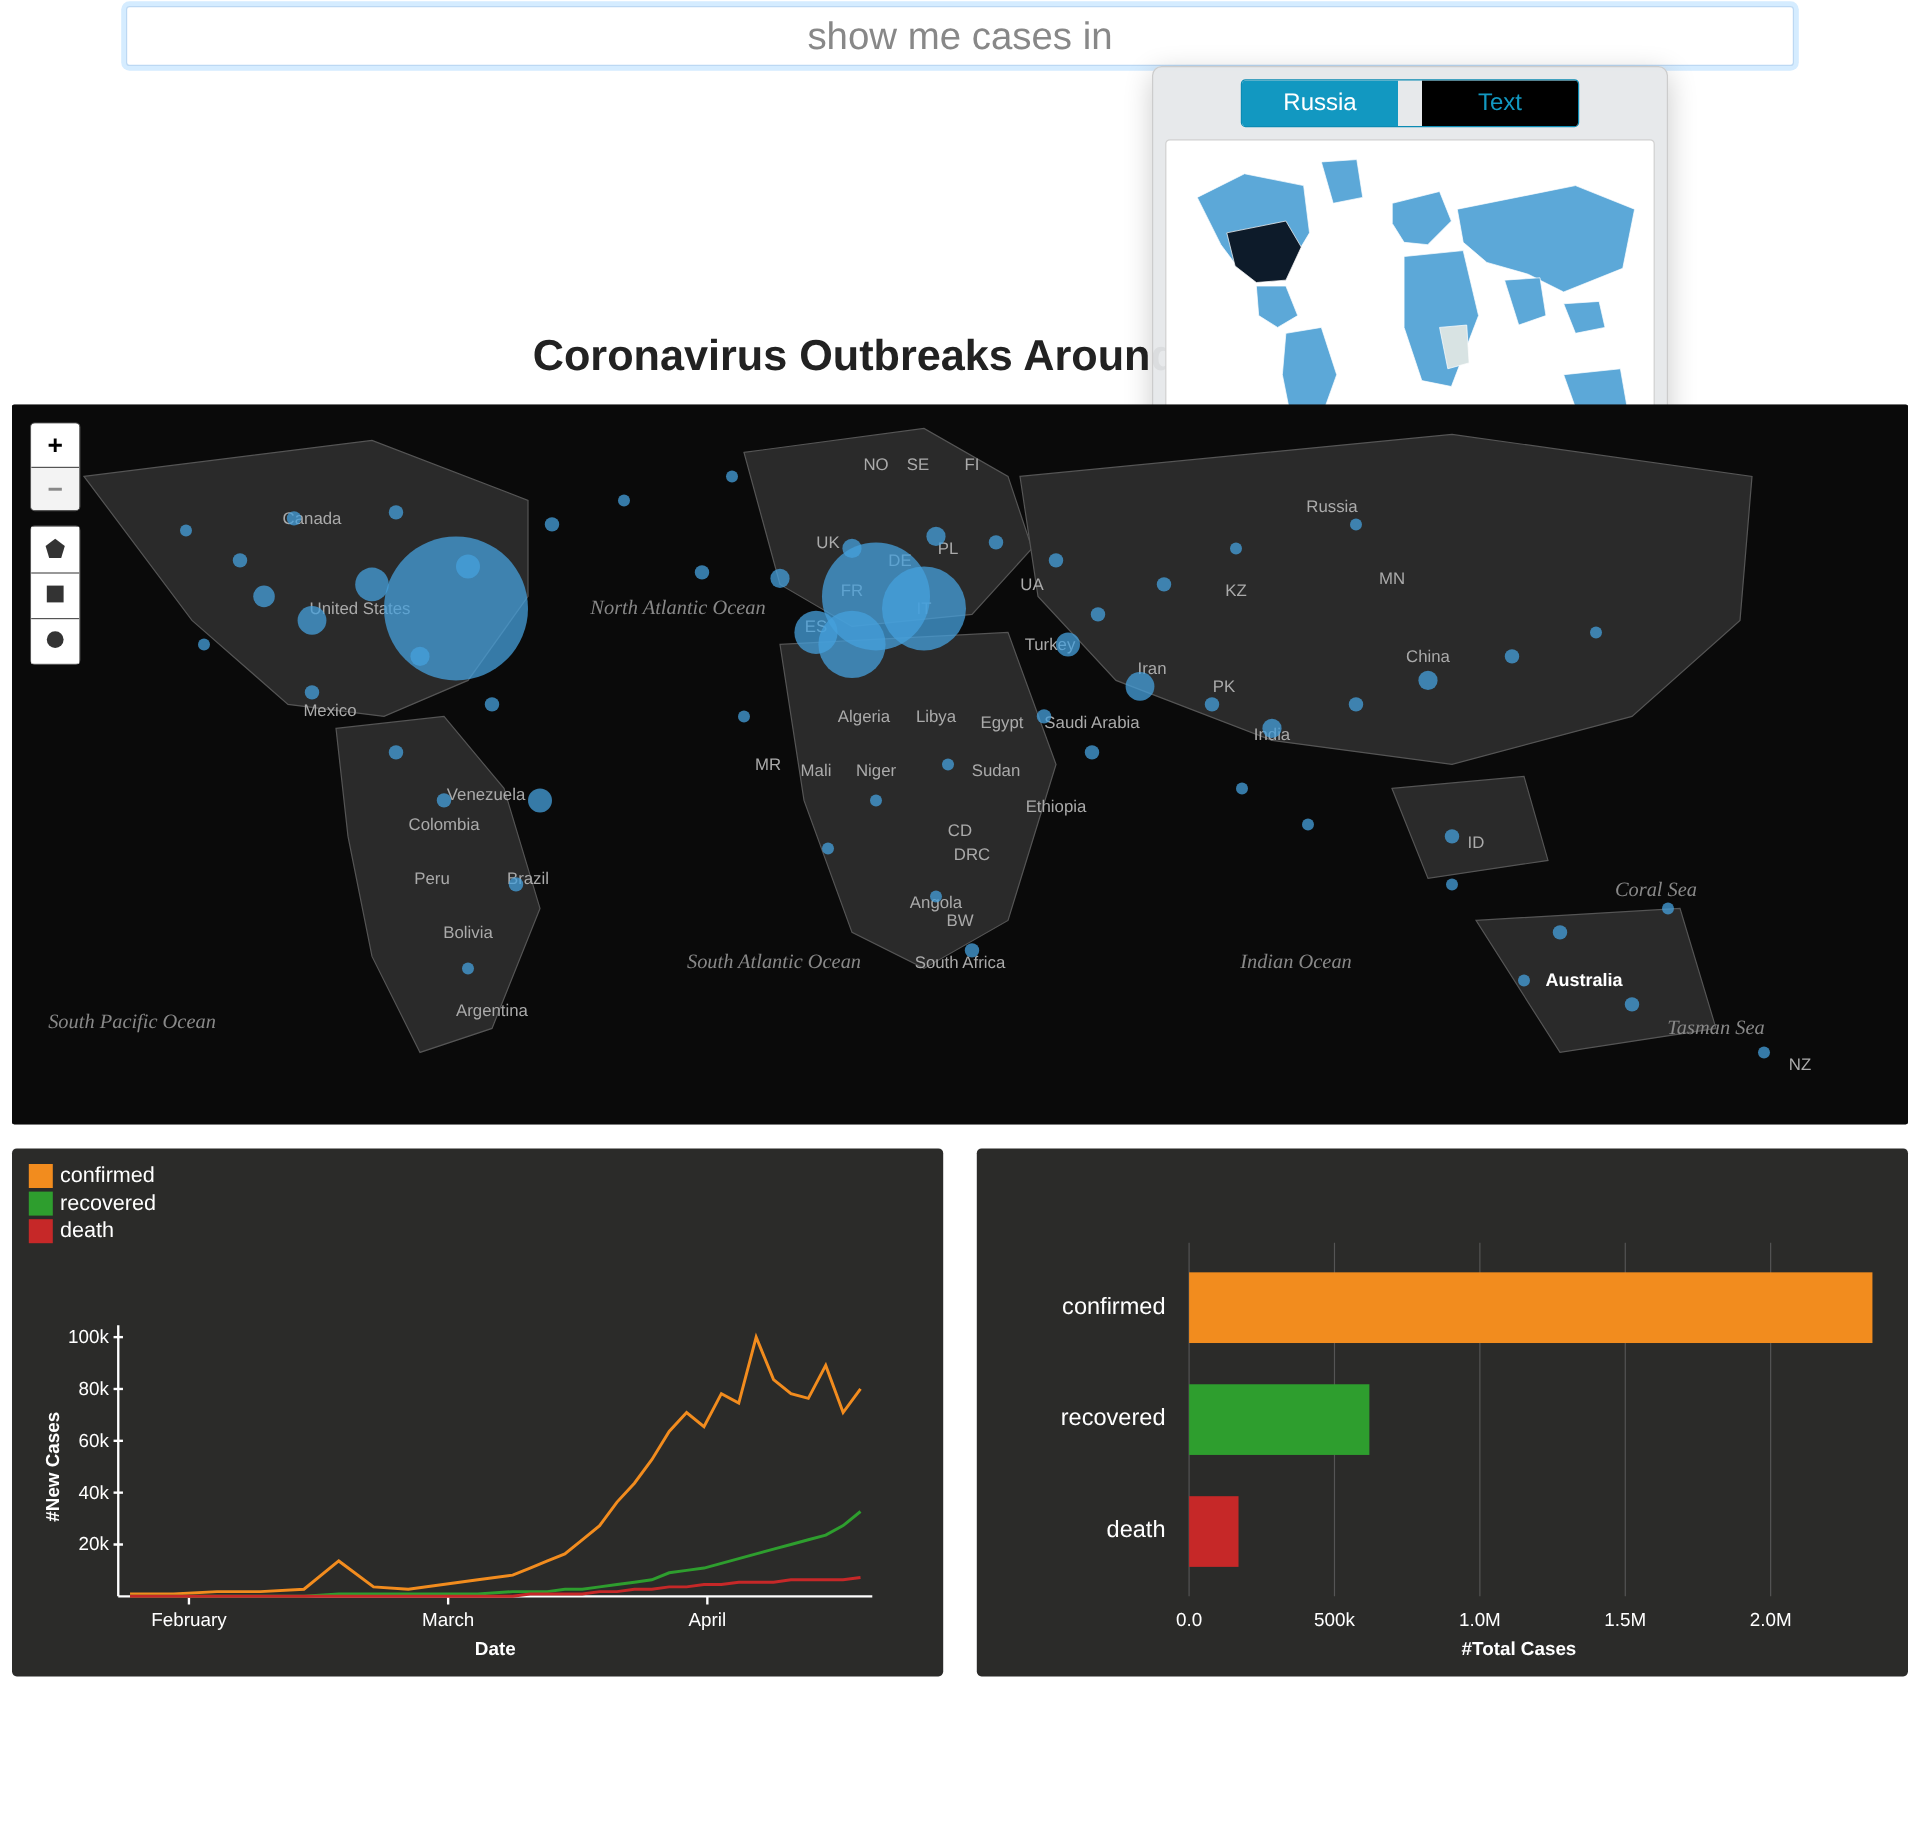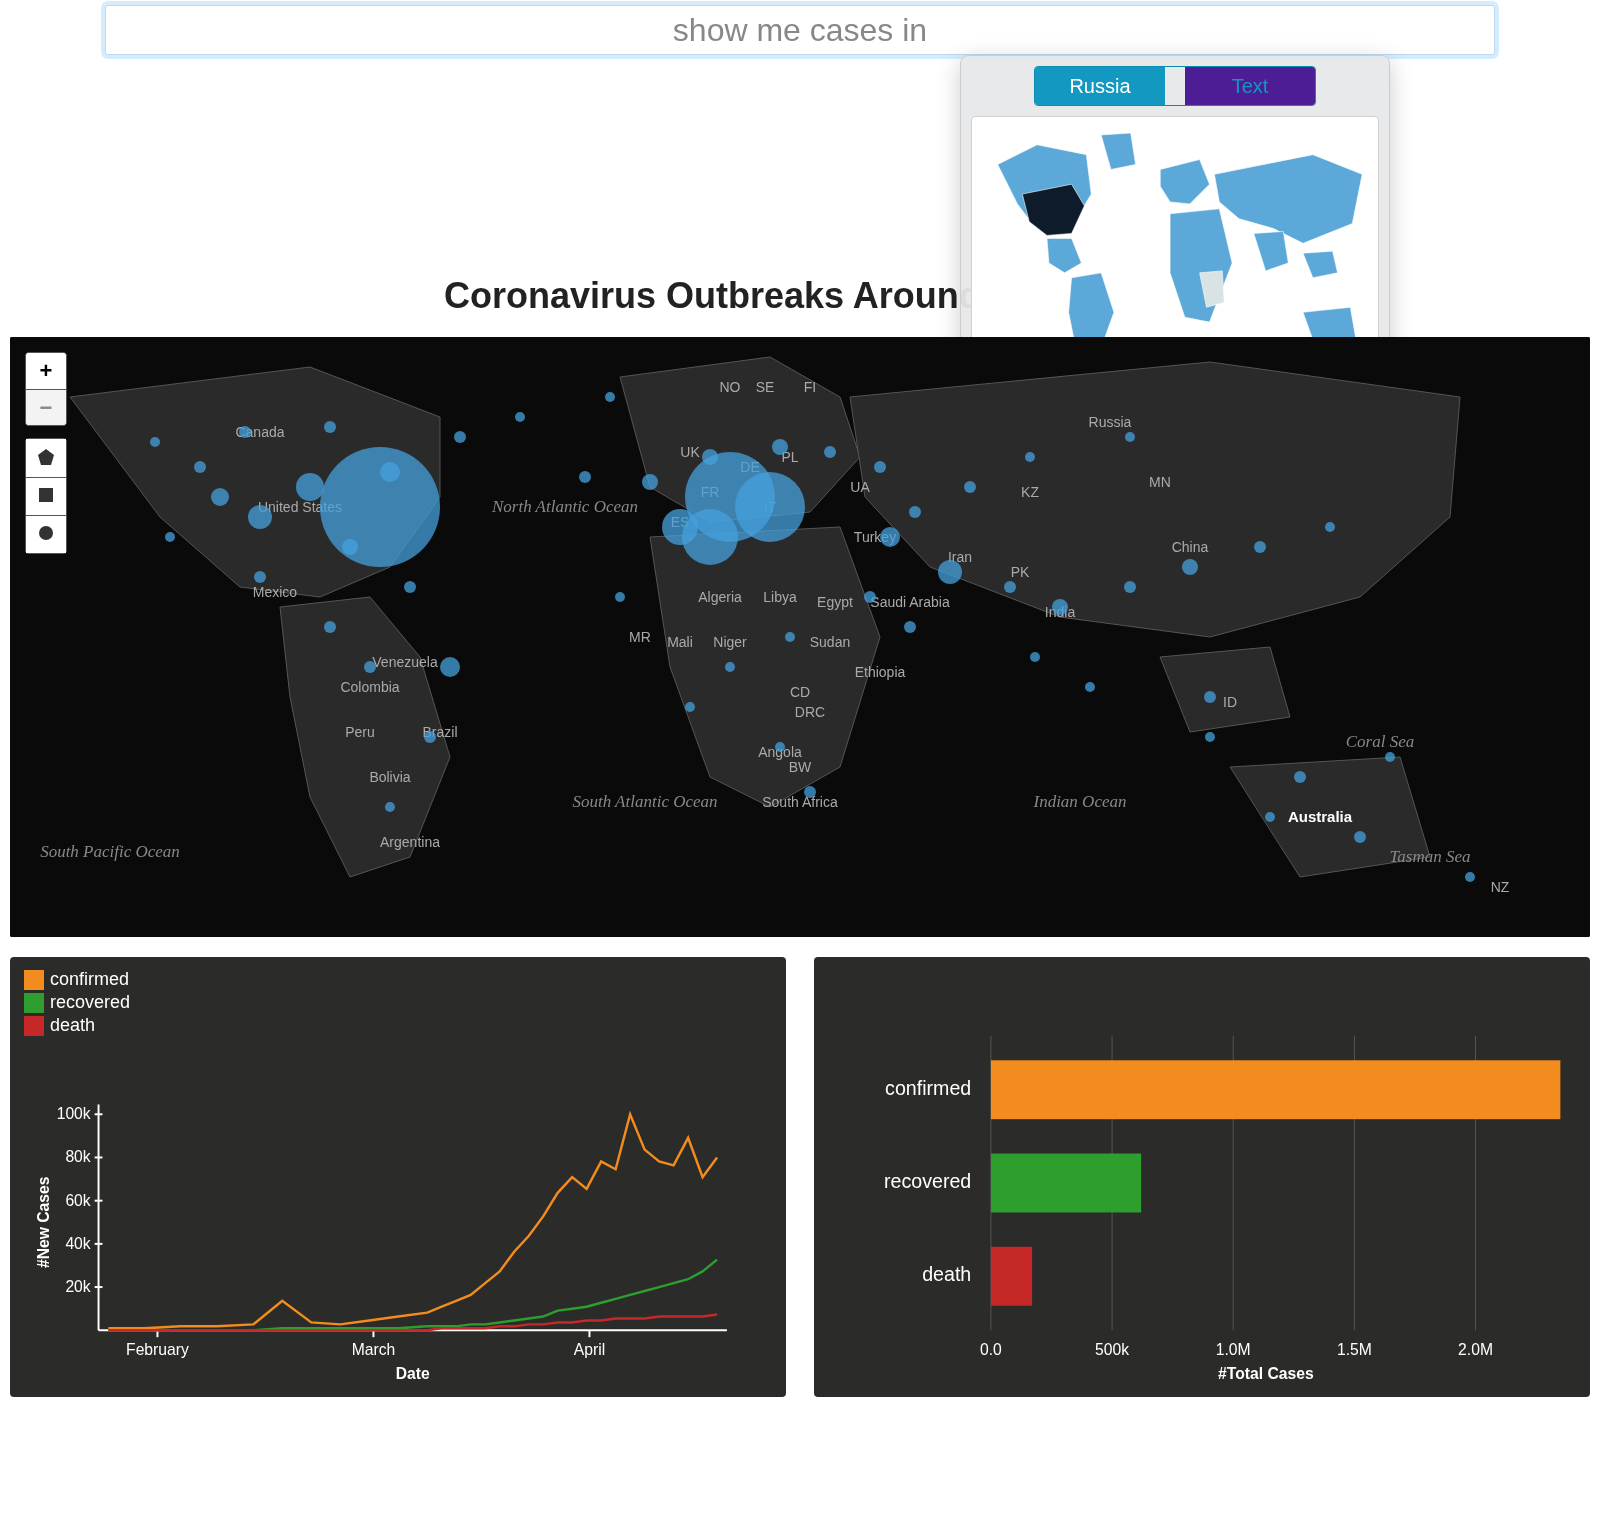--- a/index.html
+++ b/index.html
@@ -37,21 +37,21 @@
 
 .dropdown {
   position: absolute; top: 55px; left: 960px; width: 430px;
   background: rgba(230, 232, 234, 0.95); border: 1px solid #ccc; border-radius: 8px;
   padding: 10px; box-shadow: 0 6px 24px rgba(0,0,0,0.2);
 }
 .toggle { display: flex; justify-content: center; margin-bottom: 10px; }
 .toggle-inner { display: flex; border-radius: 4px; overflow: hidden; border: 1px solid #0c8bb3; }
 .toggle-btn { width: 130px; height: 38px; border: none; font-size: 20px; cursor: pointer; }
 .toggle-active { background: #1298c1; color: #fff; }
-.toggle-inactive { background: #4c1d95; color: #1298c1; margin-left: 20px; }
+.toggle-inactive { background: #000000; color: #1298c1; margin-left: 20px; }
 
 .worldmap-card { background: #fff; border: 1px solid #d0d0d0; border-radius: 4px; padding: 6px; margin-bottom: 10px; }
 .worldmap-card svg { width: 100%; height: 280px; display: block; }
 .wm-land { fill: #5ca8d8; stroke: #fff; stroke-width: 0.6; }
 .wm-land-dark { fill: #0d1b2a; stroke: #fff; stroke-width: 0.6; }
 .wm-land-light { fill: #d8e3e3; stroke: #fff; stroke-width: 0.6; }
 
 .calendar-card { background: #fff; border: 1px solid #d0d0d0; border-radius: 4px; overflow: hidden; }
 .cal-year { text-align: center; font-size: 22px; font-weight: 500; padding: 10px 0 6px; color: #333;}
 .cal-grid { display: grid; grid-template-columns: repeat(4, 1fr); gap: 16px; padding: 10px 18px 18px; }

